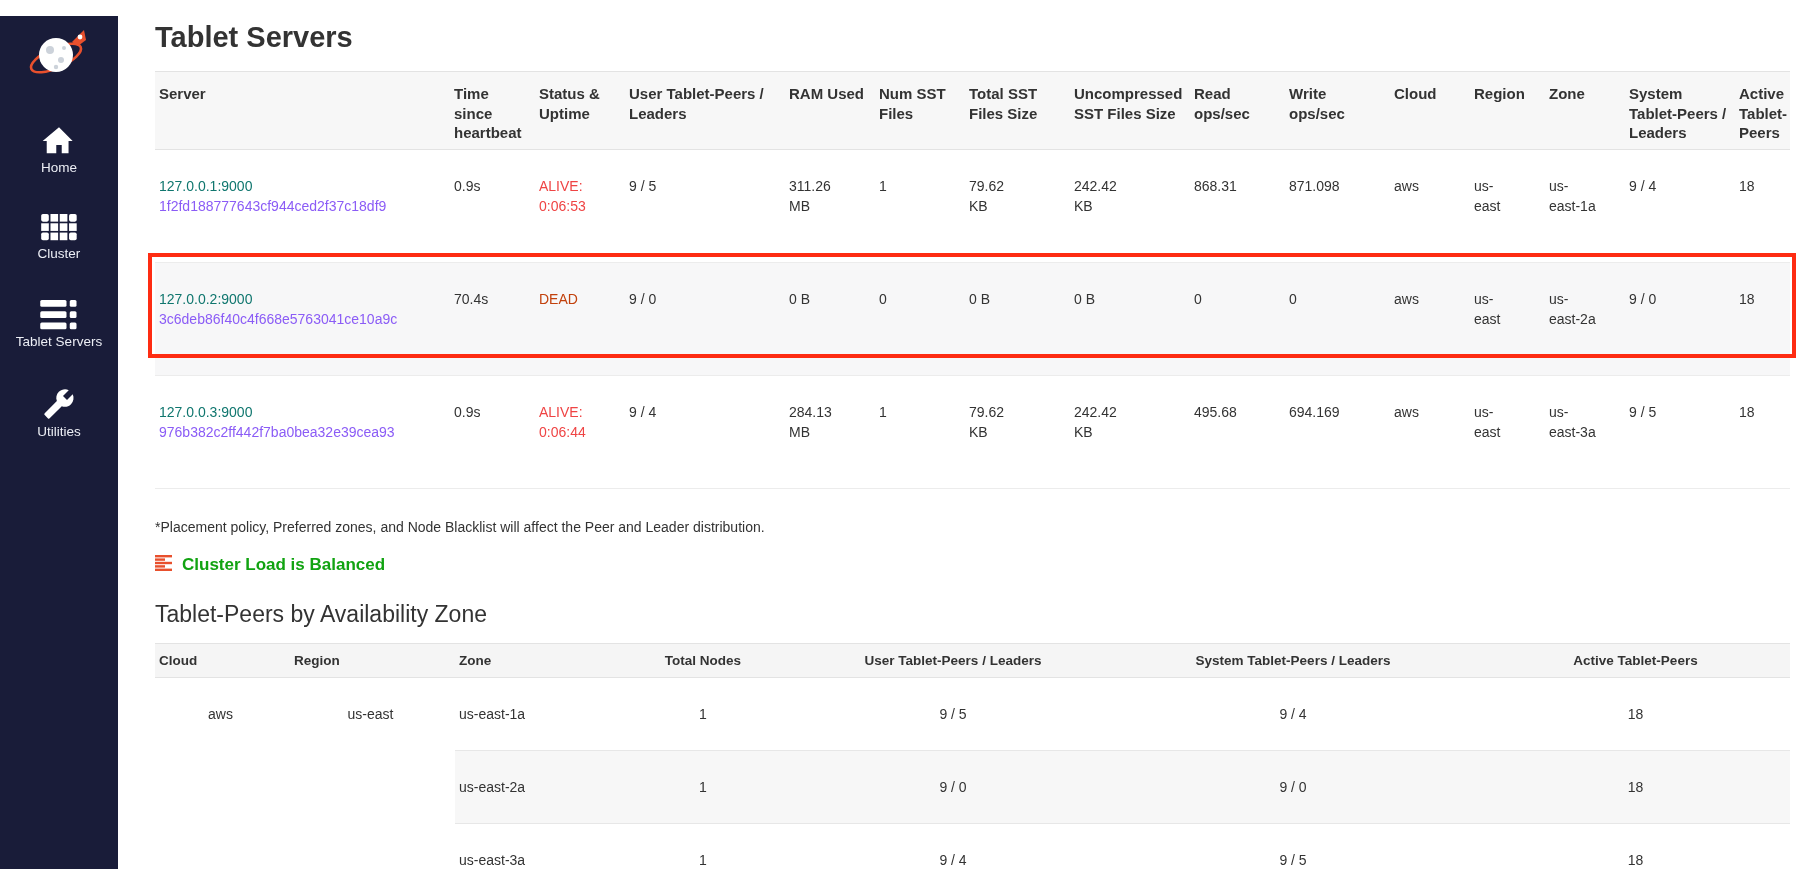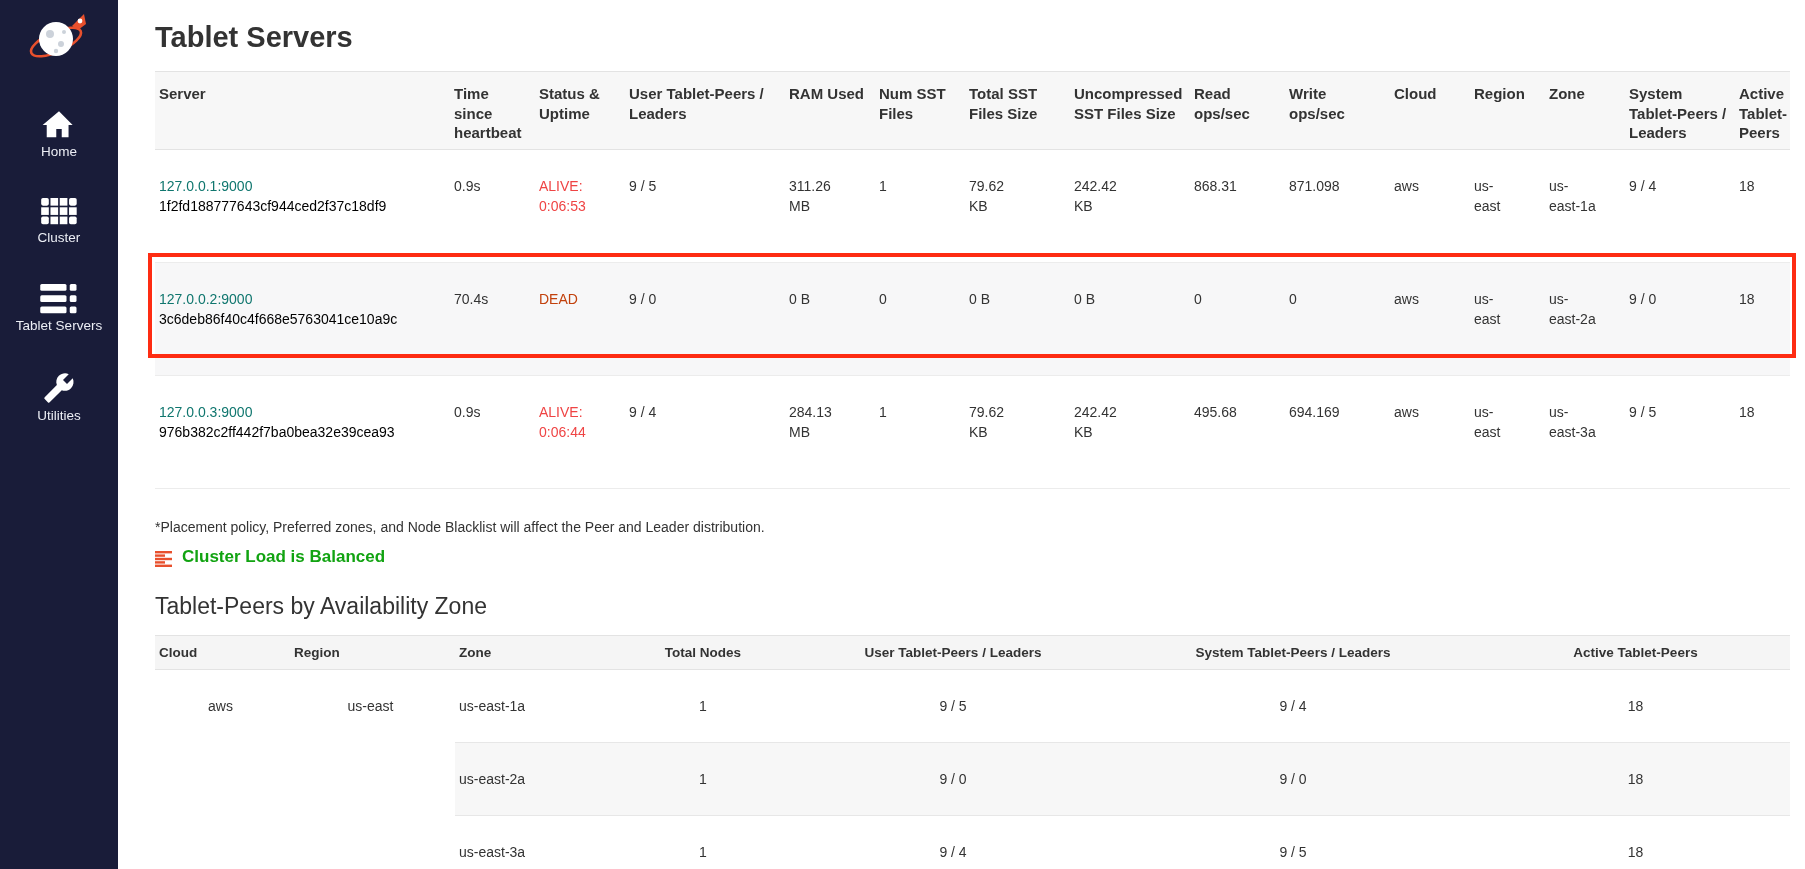--- a/index.html
+++ b/index.html
@@ -6,21 +6,21 @@
   html,body { margin:0; padding:0; }
   body {
     width:1805px; height:869px; overflow:hidden;
     background:#ffffff;
     font-family:"Liberation Sans","DejaVu Sans",sans-serif;
     color:#333333;
     position:relative;
   }
   
   .sidebar {
-    position:absolute; left:0; top:0; bottom:0; width:118px;
+    position:absolute; left:0; top:16px; bottom:0; width:118px;
     background:#191c39; color:#f2f2f6; text-align:center;
   }
   .logo { width:62px; height:58px; margin:10px auto 0; display:block; }
   .nav { margin-top:42px; }
   .nav-item { margin-bottom:38px; cursor:pointer; }
   .nav-item .nicon { display:block; margin:0 auto 5px; }
   .nav-item .nlabel { font-size:13.5px; color:#eceef5; line-height:1.1; }
   
   .main { margin-left:118px; padding:12px 15px 0 37px; }
   h1.page-title { font-size:29px; font-weight:bold; color:#333; margin:8px 0 16px; line-height:1.2; }
@@ -38,37 +38,37 @@
     font-size:15px; font-weight:bold; line-height:1.32; color:#333;
   }
   .servers-table td {
     height:113px; vertical-align:top;
     padding:26px 8px 6px 4px;
     font-size:14px; line-height:1.45; color:#333;
   }
   .servers-table tbody tr { border-bottom:1px solid #ececec; }
   .servers-table tbody tr.striped { background:#f7f7f8; }
   a.server-link { color:#0f766e; text-decoration:none; cursor:pointer; }
-  .uuid { color:#000000;margin-top:40px; }
+  .uuid { color:#8b5cf6;margin-top:40px; }
   .status-alive { color:#ef4444; }
   .status-dead  { color:#c2410c; }
   .wrapnum  { display:inline-block; max-width:54px; }
   .wrapreg  { display:inline-block; max-width:42px; }
   .wrapzone { display:inline-block; max-width:50px; }
 
   
   .annotation-box {
     position:absolute; left:-7px; top:182px;
     width:1648px; height:105px;
     border:4px solid #fe2c12;
     pointer-events:none;
   }
 
   .footnote { font-size:14px; color:#333; margin-top:30px; }
-  .balanced-line { margin-top:12px; display:flex; align-items:flex-end; }
+  .balanced-line { margin-top:20px; display:flex; align-items:flex-start; }
   .balanced-line svg { margin-right:9px; }
   .balanced-text { color:#11a311; font-size:17px; font-weight:bold; }
 
   
   .az-table th {
     height:34px; vertical-align:middle; text-align:left;
     padding:6px 8px 6px 4px;
     background:#f5f5f5;
     border-top:1px solid #e3e3e3; border-bottom:1px solid #e3e3e3;
     font-size:13.5px; font-weight:bold; color:#333;

